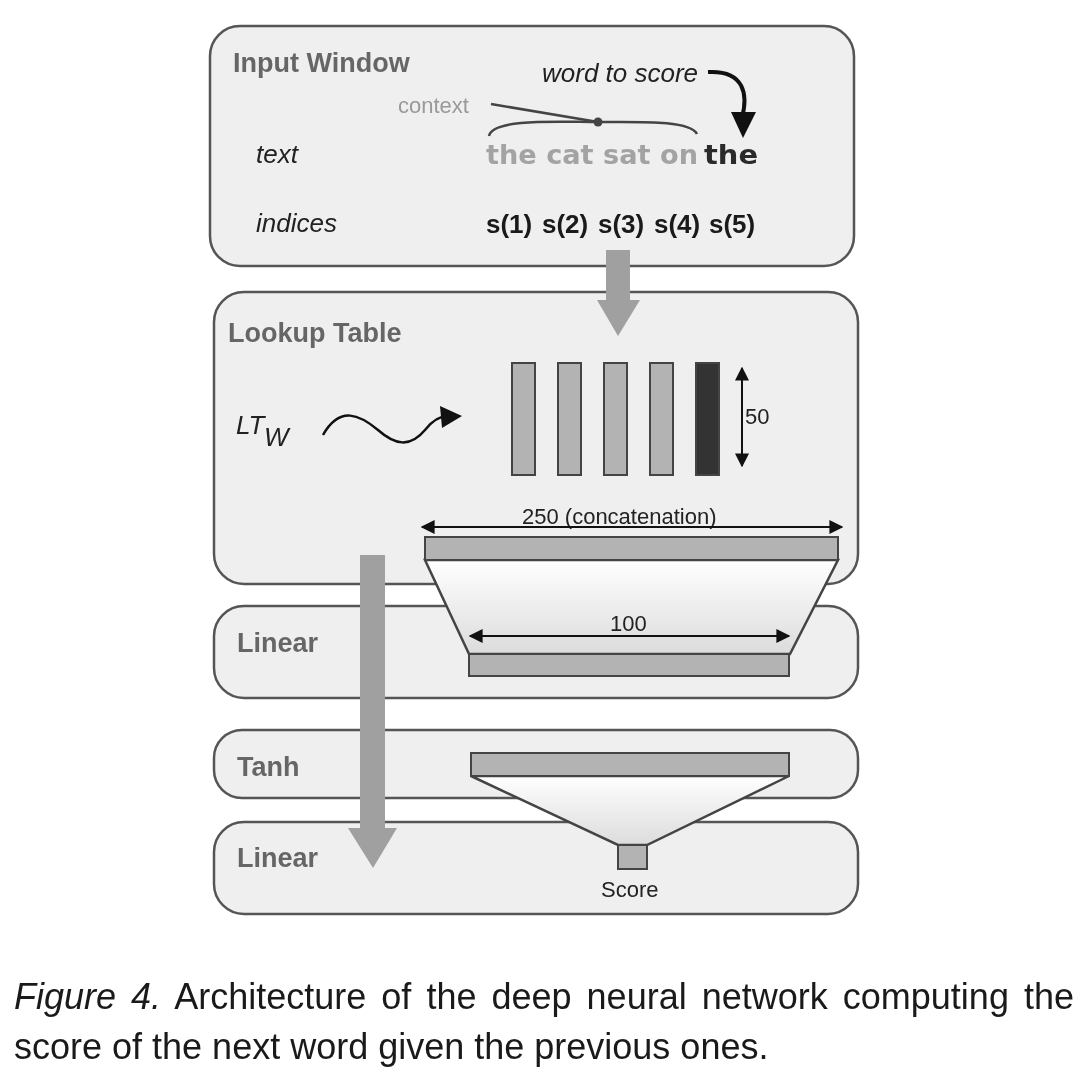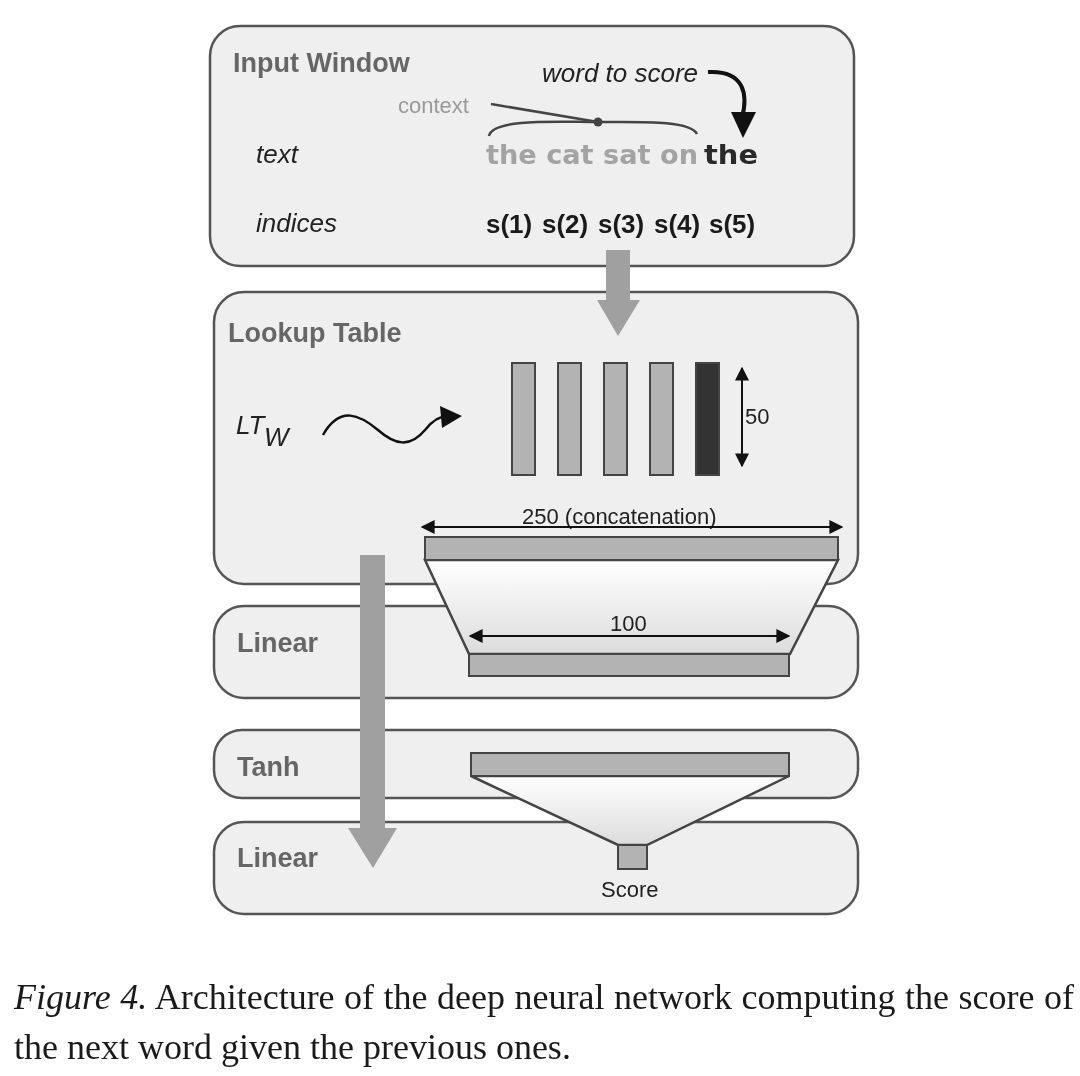--- a/index.html
+++ b/index.html
@@ -7,21 +7,21 @@
   #diagram { position: absolute; left: 0; top: 0; }
   .lbl-bold { font-family: "Liberation Sans", sans-serif; font-weight: bold; fill: #666666; font-size: 27px; }
   .lbl-ital { font-family: "Liberation Sans", sans-serif; font-style: italic; fill: #222222; font-size: 26px; }
   .ctx { font-family: "Liberation Sans", sans-serif; fill: #999999; font-size: 22px; }
   .words-grey { font-family: "DejaVu Sans", sans-serif; font-weight: bold; fill: #a3a3a3; font-size: 27px; }
   .words-dark { font-family: "DejaVu Sans", sans-serif; font-weight: bold; fill: #2a2a2a; font-size: 27px; }
   .idx { font-family: "Liberation Sans", sans-serif; font-weight: bold; fill: #1a1a1a; font-size: 26px; }
   .dim { font-family: "Liberation Sans", sans-serif; fill: #222222; font-size: 22px; }
   .caption {
     position: absolute; left: 14px; top: 972px; width: 1060px;
-    font-family: Liberation Serif, serif; font-size: 36px; line-height: 50px; color: #1a1a1a;
+    font-family: Liberation Sans, sans-serif; font-size: 36px; line-height: 50px; color: #1a1a1a;
     text-align: justify;
   }
   .caption .cap-label { font-style: italic; }
 </style>
 </head>
 <body>
 
 <svg id="diagram" width="1080" height="960" viewBox="0 0 1080 960" xmlns="http://www.w3.org/2000/svg">
   <defs>
     <linearGradient id="funnelGrad" x1="0" y1="0" x2="0" y2="1">

